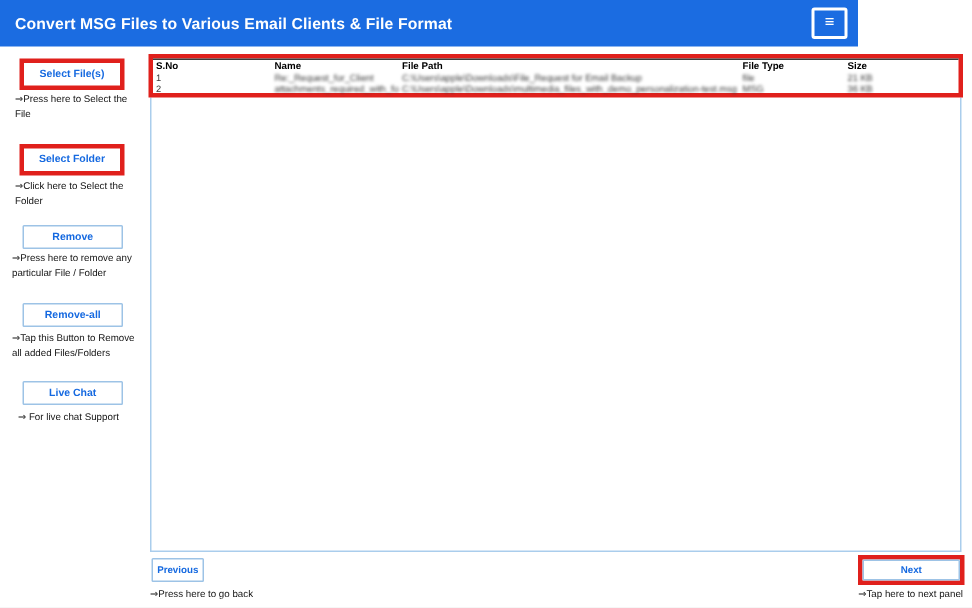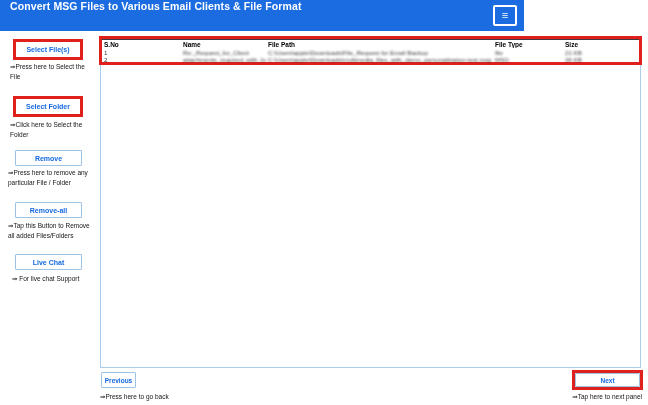--- a/index.html
+++ b/index.html
@@ -3,22 +3,22 @@
 <meta charset="utf-8">
 <style>
   * { margin:0; padding:0; box-sizing:border-box; }
   body { background:#e8e8e8; font-family:"Liberation Sans", sans-serif; }
   .window{
     position:relative; width:648px; height:405px; background:#ffffff;
     overflow:hidden; font-family:"Liberation Sans", sans-serif;
   }
   
   .header{
-    position:absolute; left:0; top:0; width:524px; height:31px;
-    background:#1b6ce1; display:flex; 
+    position:absolute; left:0; top:0; width:572px; height:31px;
+    background:#1b6ce1; display:flex; align-items:center;
   }
   .header-title{
     color:#ffffff; font-weight:bold; font-size:10.5px; padding-left:10px;
     letter-spacing:0.1px;
   }
   .menu-btn{
     position:absolute; right:7px; top:5px; width:24px; height:21px;
     border:2px solid #ffffff; border-radius:2px; background:transparent;
     display:flex; align-items:center; justify-content:center;
     color:#ffffff; font-size:11px; line-height:1; cursor:pointer;

